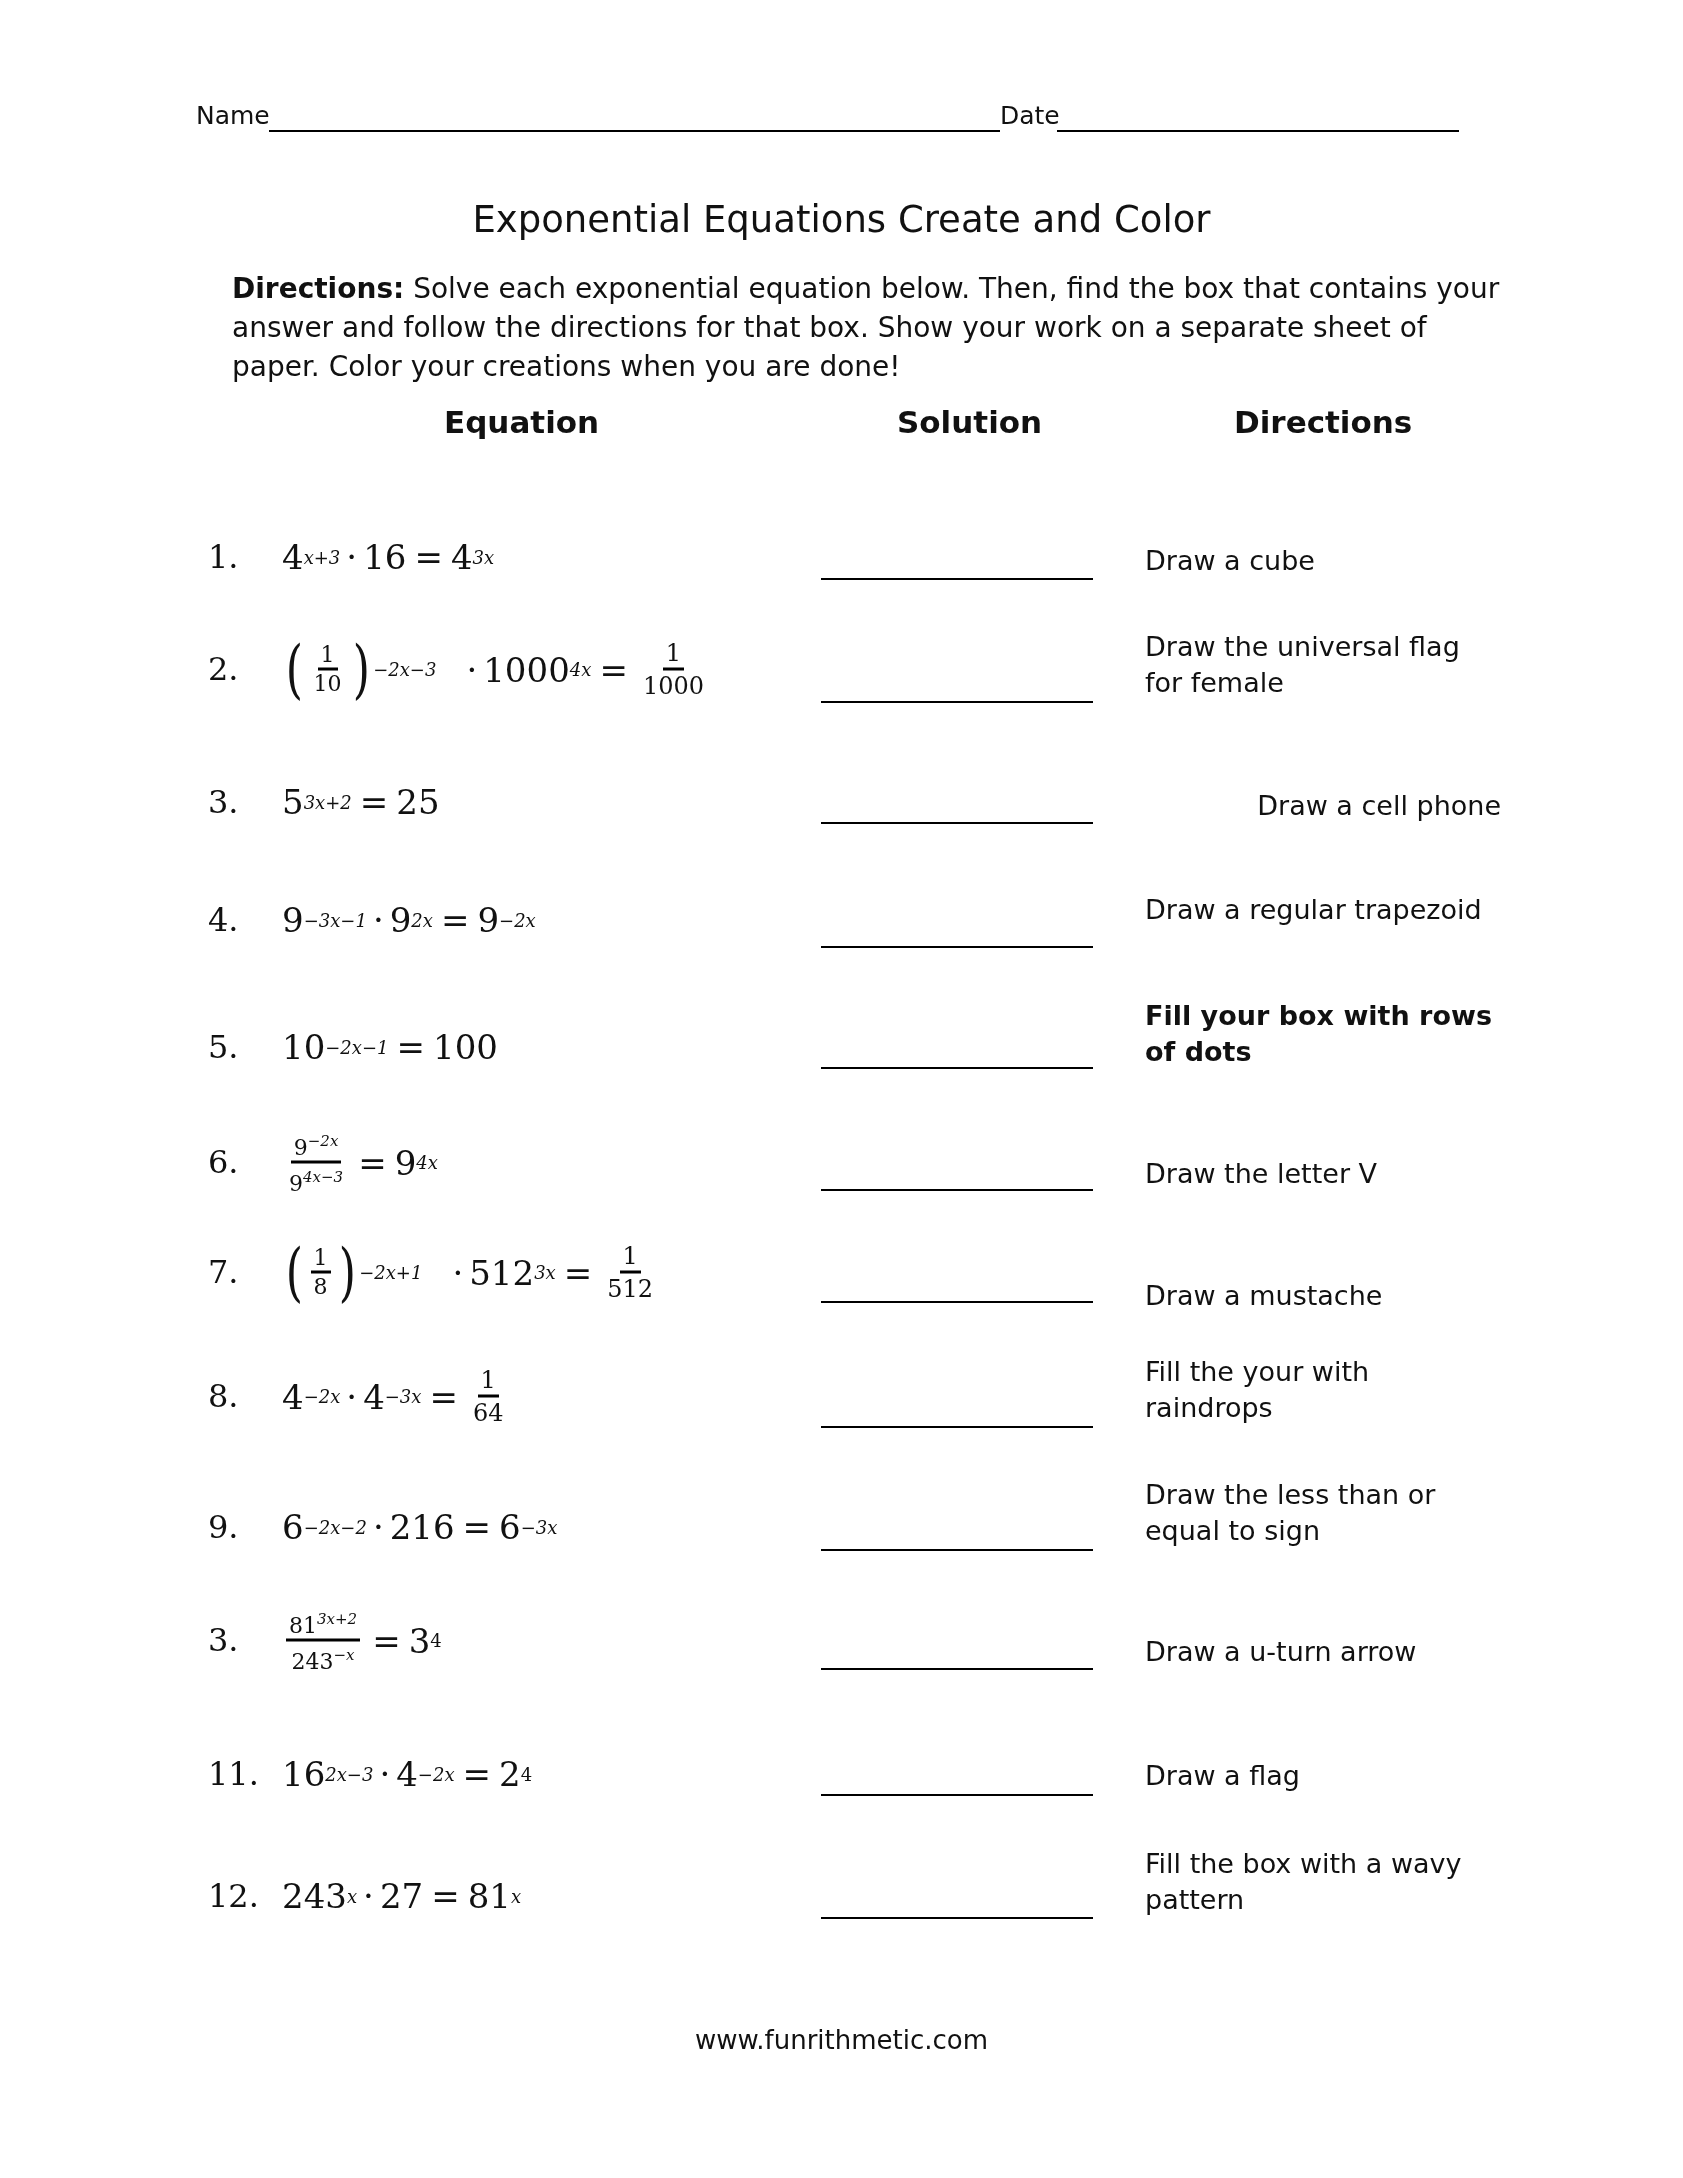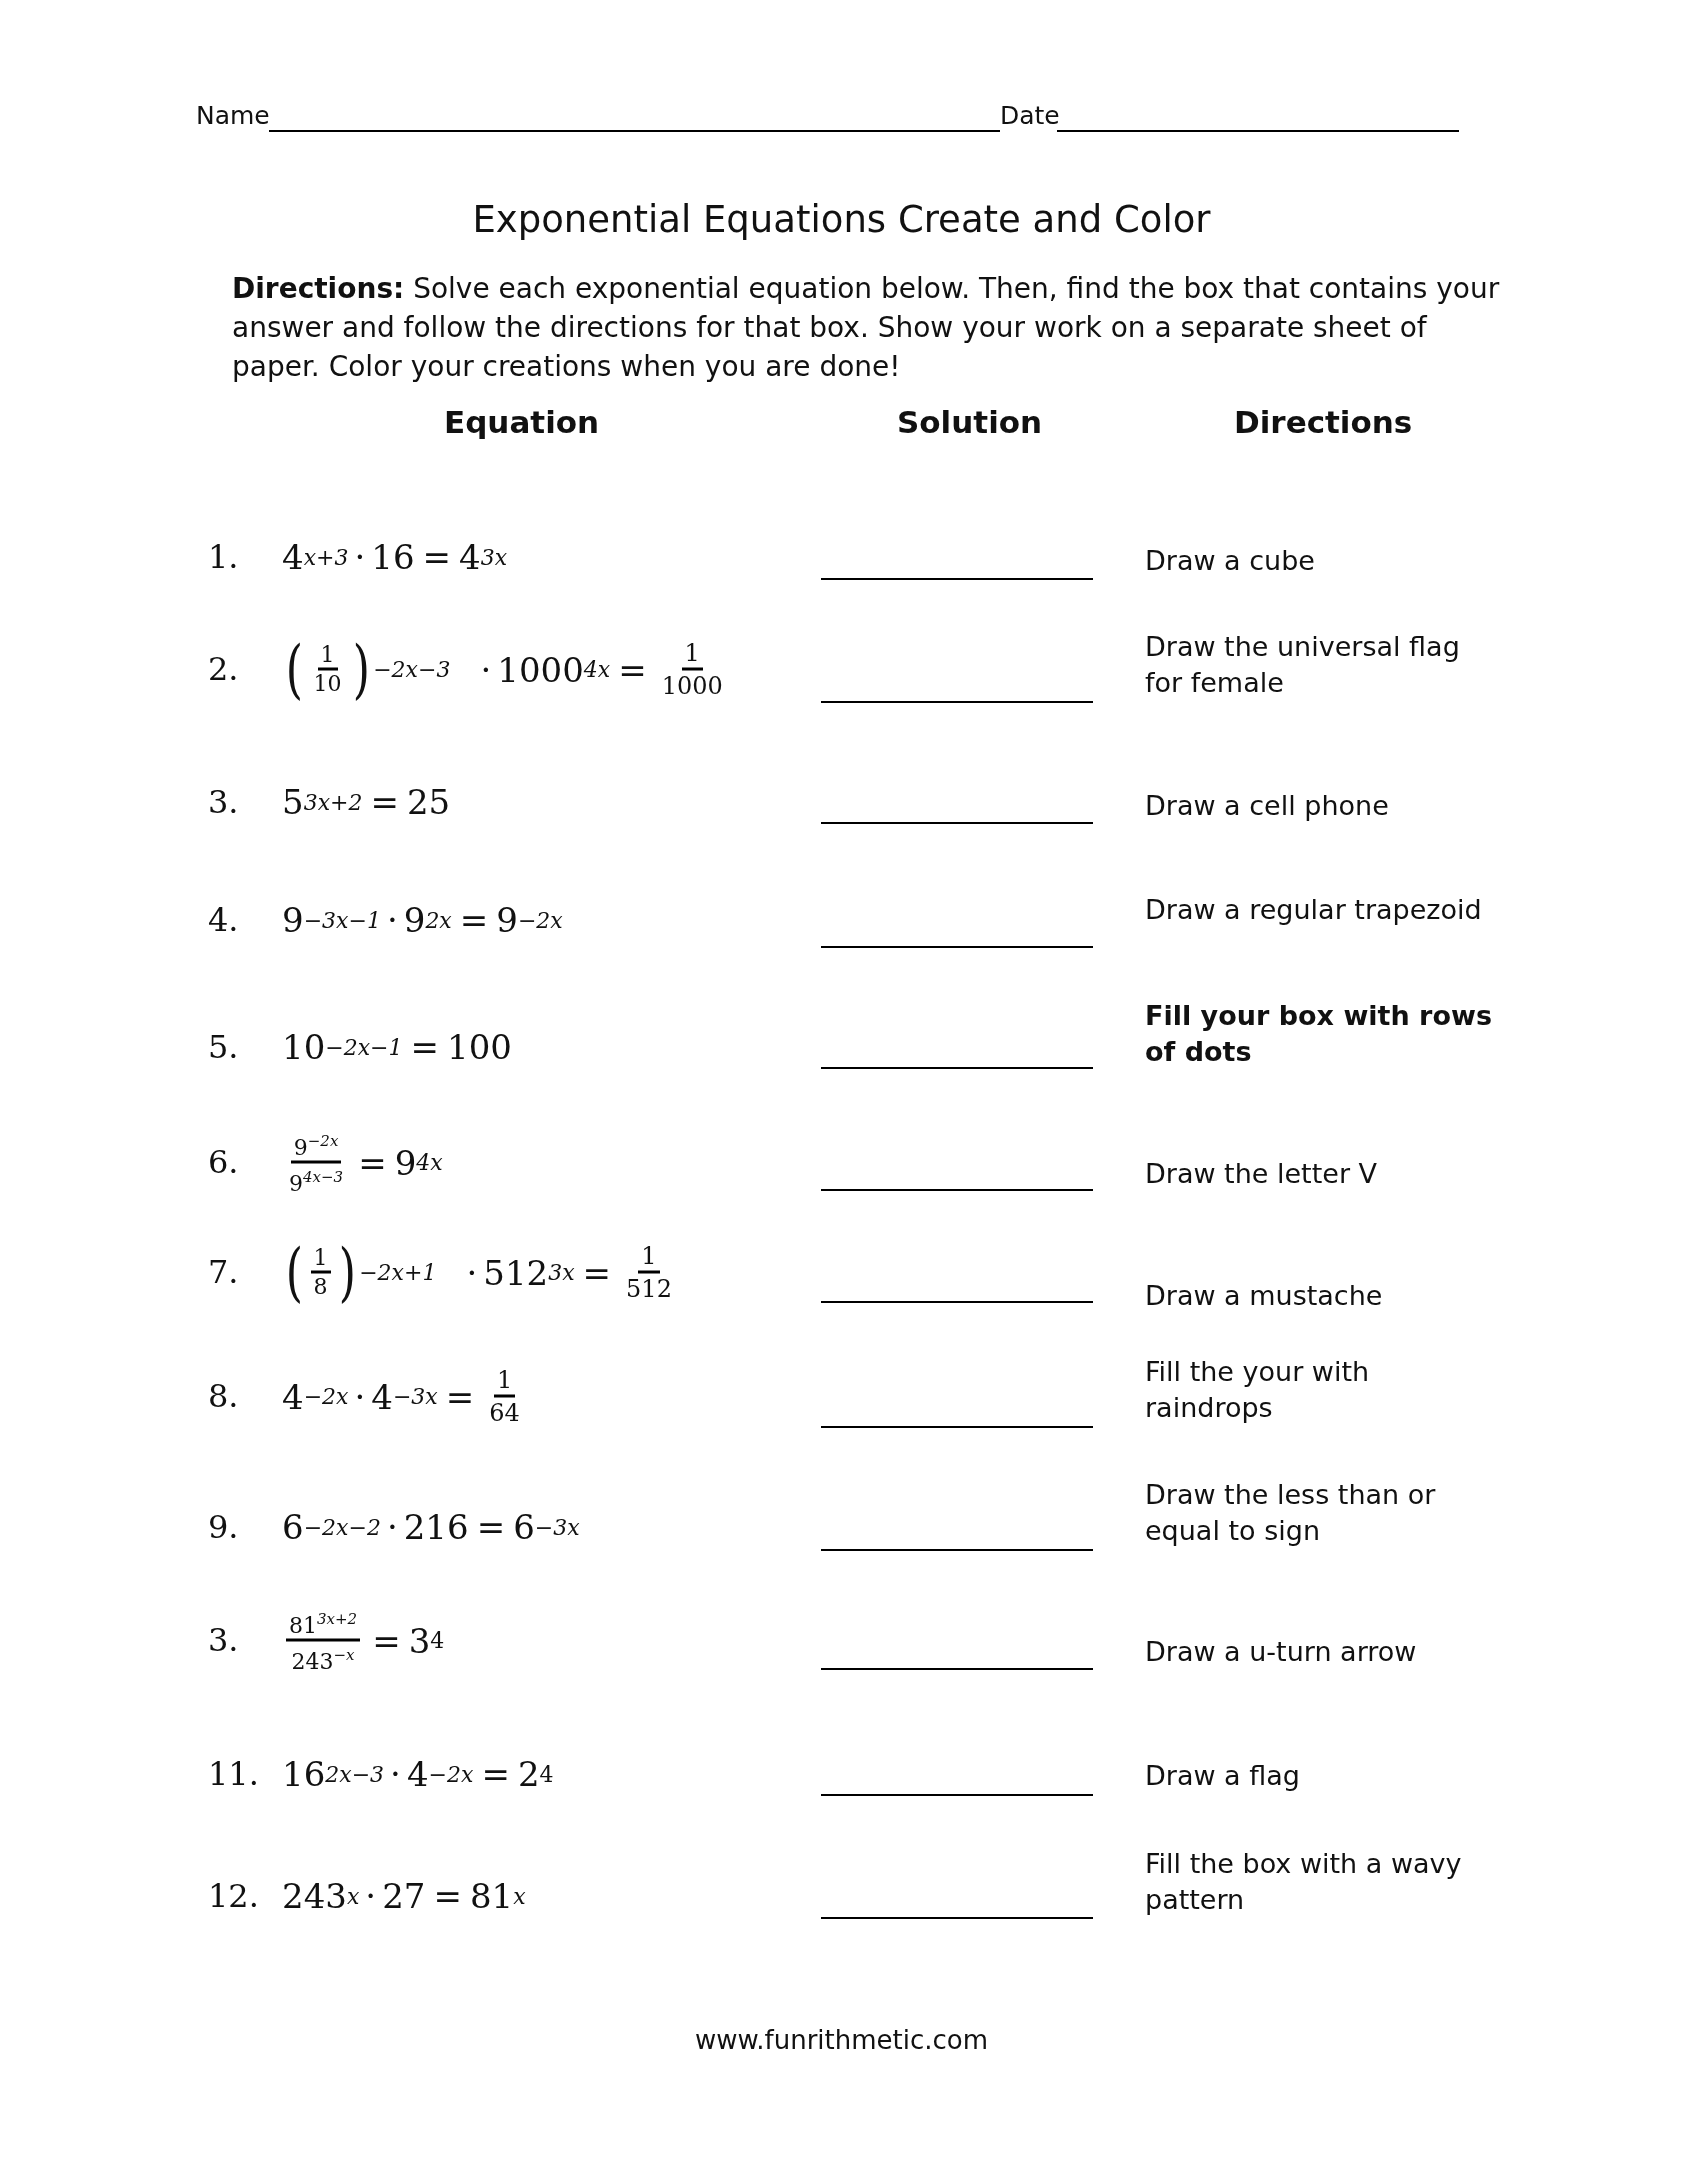--- a/index.html
+++ b/index.html
@@ -13,21 +13,21 @@
   .title { top: 198px; left: 0; width: 1683px; text-align: center; font-size: 37px; }
 
   .directions { left: 196px; top: 269px; width: 1287px; font-size: 28px; line-height: 39px; margin-left: 36px; }
   .directions b { font-weight: bold; }
 
   .col-head { top: 404px; font-size: 31px; font-weight: bold; }
 
   .row { position: absolute; left: 0; width: 1683px; height: 1px; }
   .num { position: absolute; left: 208px; font-size: 32px; font-family: "DejaVu Serif", serif; transform: translateY(-50%); }
   .eq { position: absolute; left: 282px; font-size: 34px; font-family: "DejaVu Serif", serif; transform: translateY(-50%); white-space: nowrap; display: flex; align-items: center; }
-  .eq sup { font-size: 22px; vertical-align: 16px; font-style: normal; }
+  .eq sup { font-size: 18px; vertical-align: 16px; font-style: normal; }
   .eq i { font-style: italic; }
   .frac { display: inline-flex; flex-direction: column; align-items: center; vertical-align: middle; margin: 0 4px; }
   .frac .n, .frac .d { font-size: 22px; line-height: 26px; padding: 0 3px; }
   .frac .n { border-bottom: 3px solid #000; }
   .frac.big .n, .frac.big .d { font-size: 24px; line-height: 30px; }
   .paren { font-size: 63px; line-height: 1; font-weight: 200; transform: scaleX(0.7); display: inline-block; }
   .op { margin: 0 8px; }
   .dot { margin: 0 6px; }
 
   .sol-line { position: absolute; left: 821px; width: 272px; border-bottom: 2px solid #000; }
@@ -94,21 +94,21 @@
 
 <div class="row" style="top:802px;">
   <span class="num">3.</span>
   <span class="eq">
     <span>5</span>
       <sup><i>3x+2</i></sup>
     <span class="op">=</span>
     <span>25</span>
   </span>
   <div class="sol-line" style="top:20px;"></div>
-  <span class="dir-text sans" style="top:4px;">Draw a cell phone</span>
+  <span class="dir-text sans" style="top:4px;text-align:right;">Draw a cell phone</span>
 </div>
 
 <div class="row" style="top:920px;">
   <span class="num">4.</span>
   <span class="eq">
     <span>9</span>
       <sup><i>−3x−1</i></sup>
     <span class="dot">·</span>
     <span>9</span>
       <sup><i>2x</i></sup>

